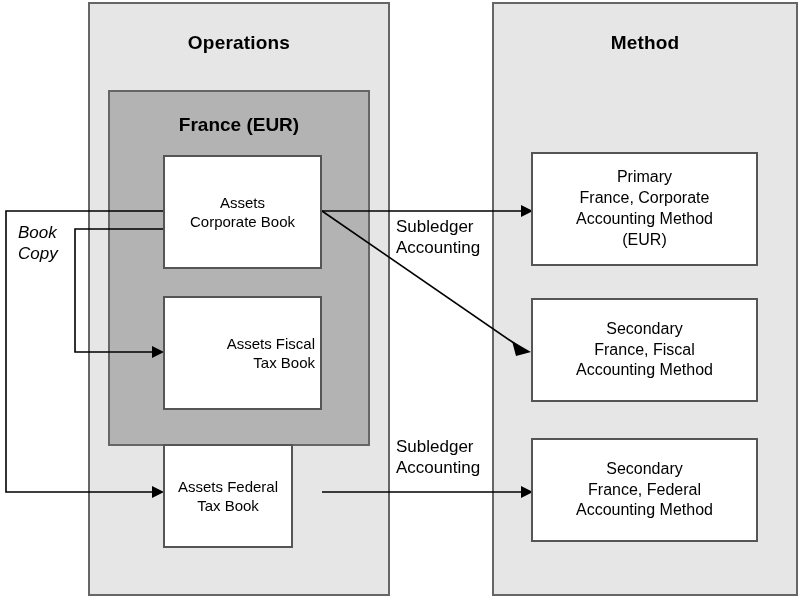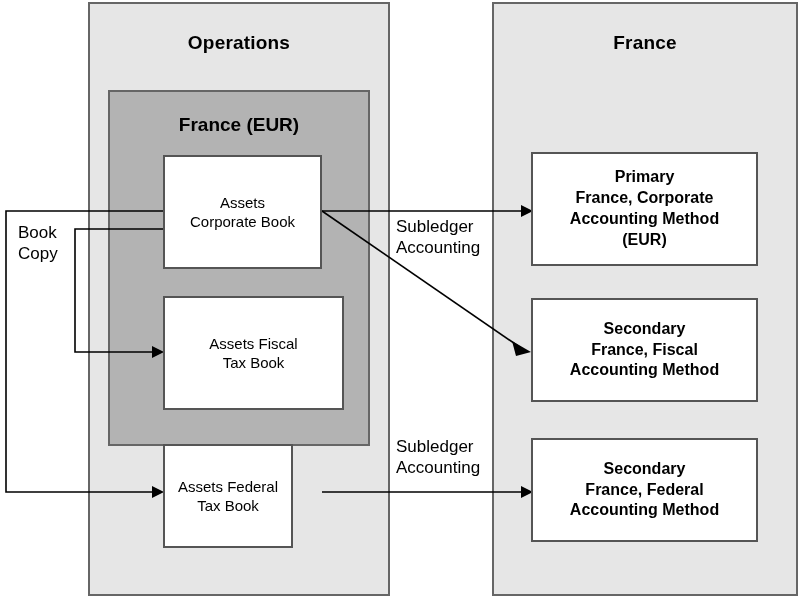--- a/index.html
+++ b/index.html
@@ -71,21 +71,21 @@
     color: #000000;
     line-height: 1.30;
     z-index: 4;
   }
   .node.plain {
     font-size: 15px;
     font-weight: normal;
   }
   .node.bold {
     font-size: 16px;
-    font-weight: bold;
+    font-weight: normal;
   }
   .node .node-text {
     width: 100%;
     padding: 0 5px;
     box-sizing: border-box;
   }
 
   
   .edge-label {
     position: absolute;
@@ -125,28 +125,28 @@
 
   <div class="panel" style="left:88px; top:2px; width:302px; height:594px;">
     <div class="panel-title" style="top:28px;">Operations</div>
   </div>
 
   <div class="subpanel" style="left:108px; top:90px; width:262px; height:356px;">
     <div class="subpanel-title" style="top:22px;">France (EUR)</div>
   </div>
 
   <div class="panel" style="left:492px; top:2px; width:306px; height:594px;">
-    <div class="panel-title" style="top:28px;">France</div>
+    <div class="panel-title" style="top:28px;">Method</div>
   </div>
 
   <div class="node plain" style="left:163px; top:155px; width:159px; height:114px;">
     <span class="node-text">Assets<br>Corporate Book</span>
   </div>
 
-  <div class="node plain" style="left:163px; top:296px; width:181px; height:114px;">
+  <div class="node plain" style="left:163px; top:296px; width:159px; height:114px;text-align:right;">
     <span class="node-text">Assets Fiscal<br>Tax Book</span>
   </div>
 
   <div class="node plain" style="left:163px; top:444px; width:130px; height:104px;">
     <span class="node-text">Assets Federal<br>Tax Book</span>
   </div>
 
   <div class="node bold" style="left:531px; top:152px; width:227px; height:114px;">
     <span class="node-text">Primary<br>France, Corporate<br>Accounting Method<br>(EUR)</span>
   </div>
@@ -170,19 +170,19 @@
     <line x1="322" y1="211" x2="521" y2="211"></line>
     <polygon class="arrowhead" points="521,205 533,211 521,217"></polygon>
 
     <line x1="322" y1="211" x2="521" y2="348"></line>
     <polygon class="arrowhead" points="512,341 531,352 516,356"></polygon>
 
     <line x1="322" y1="492" x2="521" y2="492"></line>
     <polygon class="arrowhead" points="521,486 533,492 521,498"></polygon>
   </svg>
 
-  <div class="edge-label" style="left:18px; top:222px; text-align:left;">Book<br>Copy</div>
+  <div class="edge-label" style="left:18px; top:222px; text-align:left;font-style:italic;">Book<br>Copy</div>
 
   <div class="edge-label" style="left:396px; top:216px; text-align:left;">Subledger<br>Accounting</div>
 
   <div class="edge-label" style="left:396px; top:436px; text-align:left;">Subledger<br>Accounting</div>
 
 </div>
 
 </body></html>

